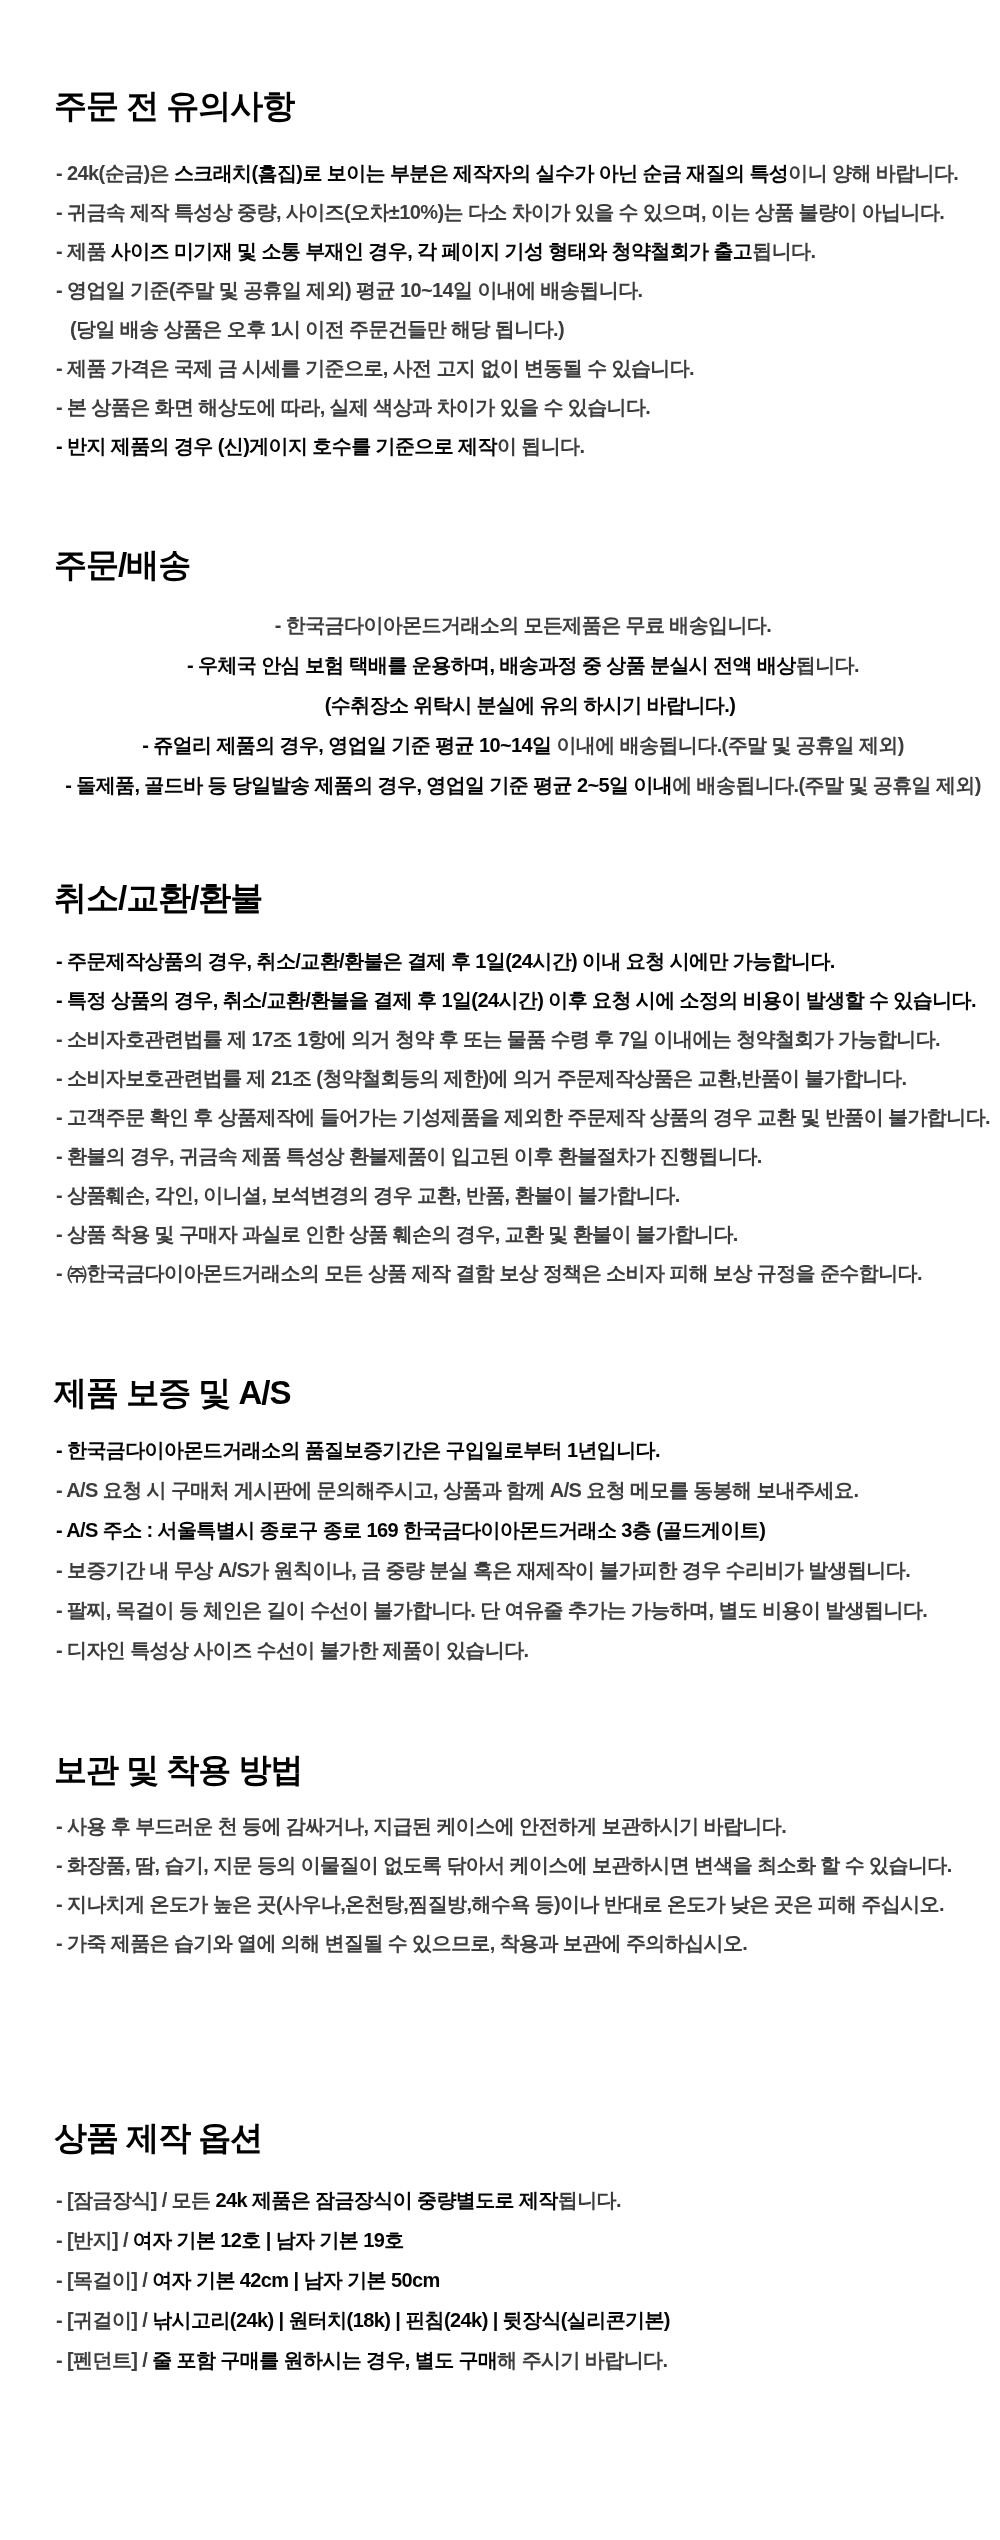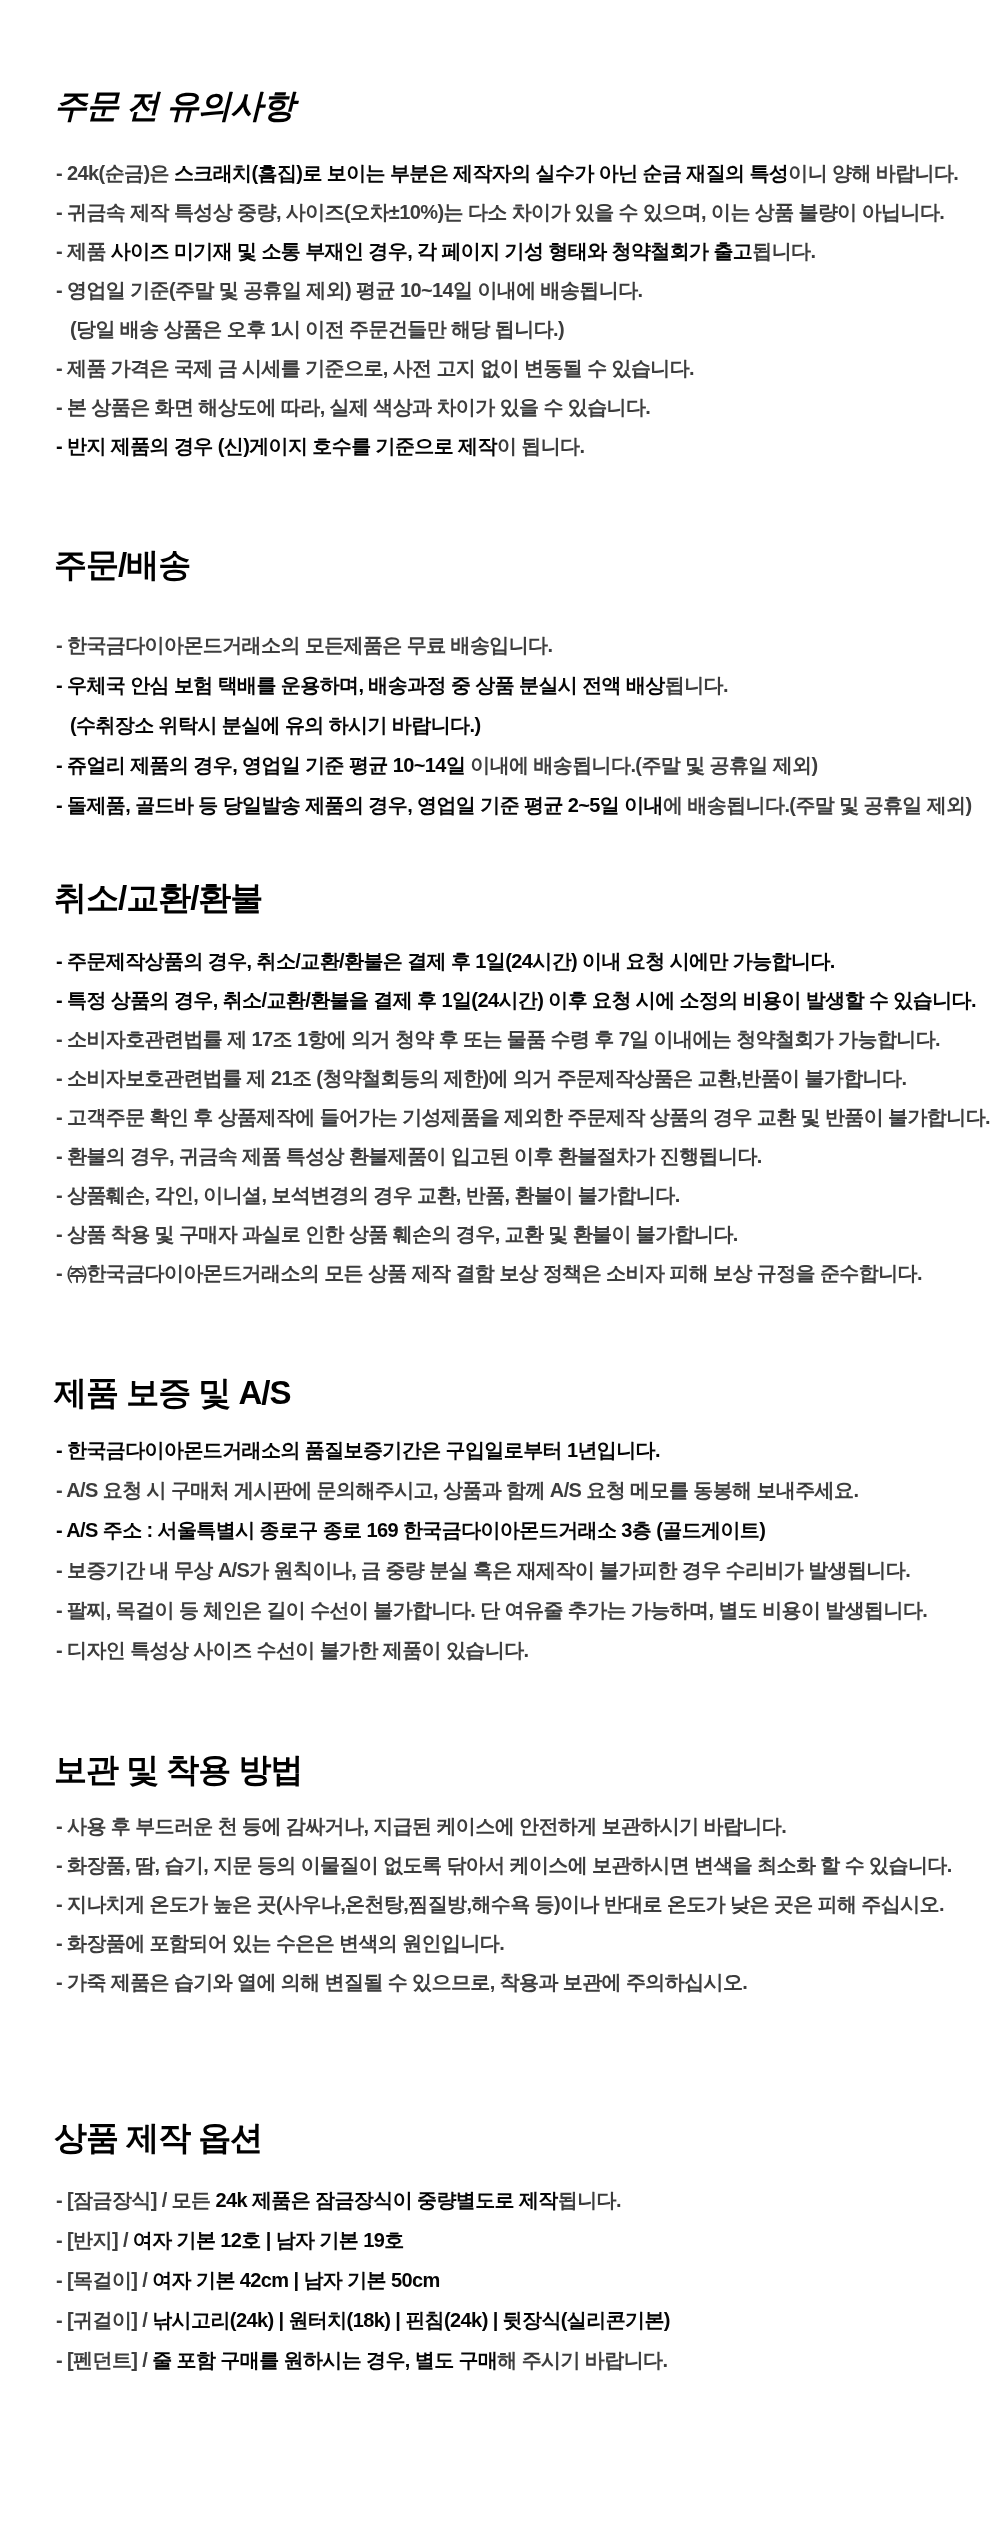--- a/index.html
+++ b/index.html
@@ -19,22 +19,22 @@
   .l{
     position:absolute; left:56px; right:10px;
     font-size:20px; color:var(--text); letter-spacing:-0.6px;
   }
   .line{white-space:nowrap; overflow:hidden;}
   .lh39 .line{line-height:39px;}
   .lh40 .line{line-height:40px;}
   .line.indent{padding-left:14px;}
   .b{font-weight:700; color:var(--bold);}
   .r{font-weight:700;}
-  #h1{top:86px;font-style:italic;}   #l1{top:154px;}
-  #h2{top:545px;}  #l2{top:625px;}
+  #h1{top:86px;}   #l1{top:154px;}
+  #h2{top:545px;}  #l2{top:605px;text-align:center;}
   #h3{top:878px;text-align:right;}  #l3{top:942px;}
   #h4{top:1373px;} #l4{top:1430px;}
   #h5{top:1750px;} #l5{top:1807px;}
   #h6{top:2118px;} #l6{top:2180px;}
 </style>
 </head>
 <body>
 
 <div class="sheet">
   <h2 class="h" id="h1">주문 전 유의사항</h2>
@@ -79,21 +79,20 @@
       <div class="line"><span class="r">- 보증기간 내 무상 A/S가 원칙이나, 금 중량 분실 혹은 재제작이 불가피한 경우 수리비가 발생됩니다.</span></div>
       <div class="line"><span class="r">- 팔찌, 목걸이 등 체인은 길이 수선이 불가합니다. 단 여유줄 추가는 가능하며, 별도 비용이 발생됩니다.</span></div>
       <div class="line"><span class="r">- 디자인 특성상 사이즈 수선이 불가한 제품이 있습니다.</span></div>
     </div>
 
   <h2 class="h" id="h5">보관 및 착용 방법</h2>
   <div class="l lh39" id="l5">
       <div class="line"><span class="r">- 사용 후 부드러운 천 등에 감싸거나, 지급된 케이스에 안전하게 보관하시기 바랍니다.</span></div>
       <div class="line"><span class="r">- 화장품, 땀, 습기, 지문 등의 이물질이 없도록 닦아서 케이스에 보관하시면 변색을 최소화 할 수 있습니다.</span></div>
       <div class="line"><span class="r">- 지나치게 온도가 높은 곳(사우나,온천탕,찜질방,해수욕 등)이나 반대로 온도가 낮은 곳은 피해 주십시오.</span></div>
-      <div class="line"><span class="r">- 화장품에 포함되어 있는 수은은 변색의 원인입니다.</span></div>
       <div class="line"><span class="r">- 가죽 제품은 습기와 열에 의해 변질될 수 있으므로, 착용과 보관에 주의하십시오.</span></div>
     </div>
 
   <h2 class="h" id="h6">상품 제작 옵션</h2>
   <div class="l lh40" id="l6">
       <div class="line"><span class="r">- [잠금장식] / 모든 </span><span class="b">24k 제품은 잠금장식이 중량별도로 제작</span><span class="r">됩니다.</span></div>
       <div class="line"><span class="r">- [반지] / </span><span class="b">여자 기본 12호 | 남자 기본 19호</span></div>
       <div class="line"><span class="r">- [목걸이] / </span><span class="b">여자 기본 42cm | 남자 기본 50cm</span></div>
       <div class="line"><span class="r">- [귀걸이] / </span><span class="b">낚시고리(24k) | 원터치(18k) | 핀침(24k) | 뒷장식(실리콘기본)</span></div>
       <div class="line"><span class="r">- [펜던트] / </span><span class="b">줄 포함 구매를 원하시는 경우, 별도 구매</span><span class="r">해 주시기 바랍니다.</span></div>

